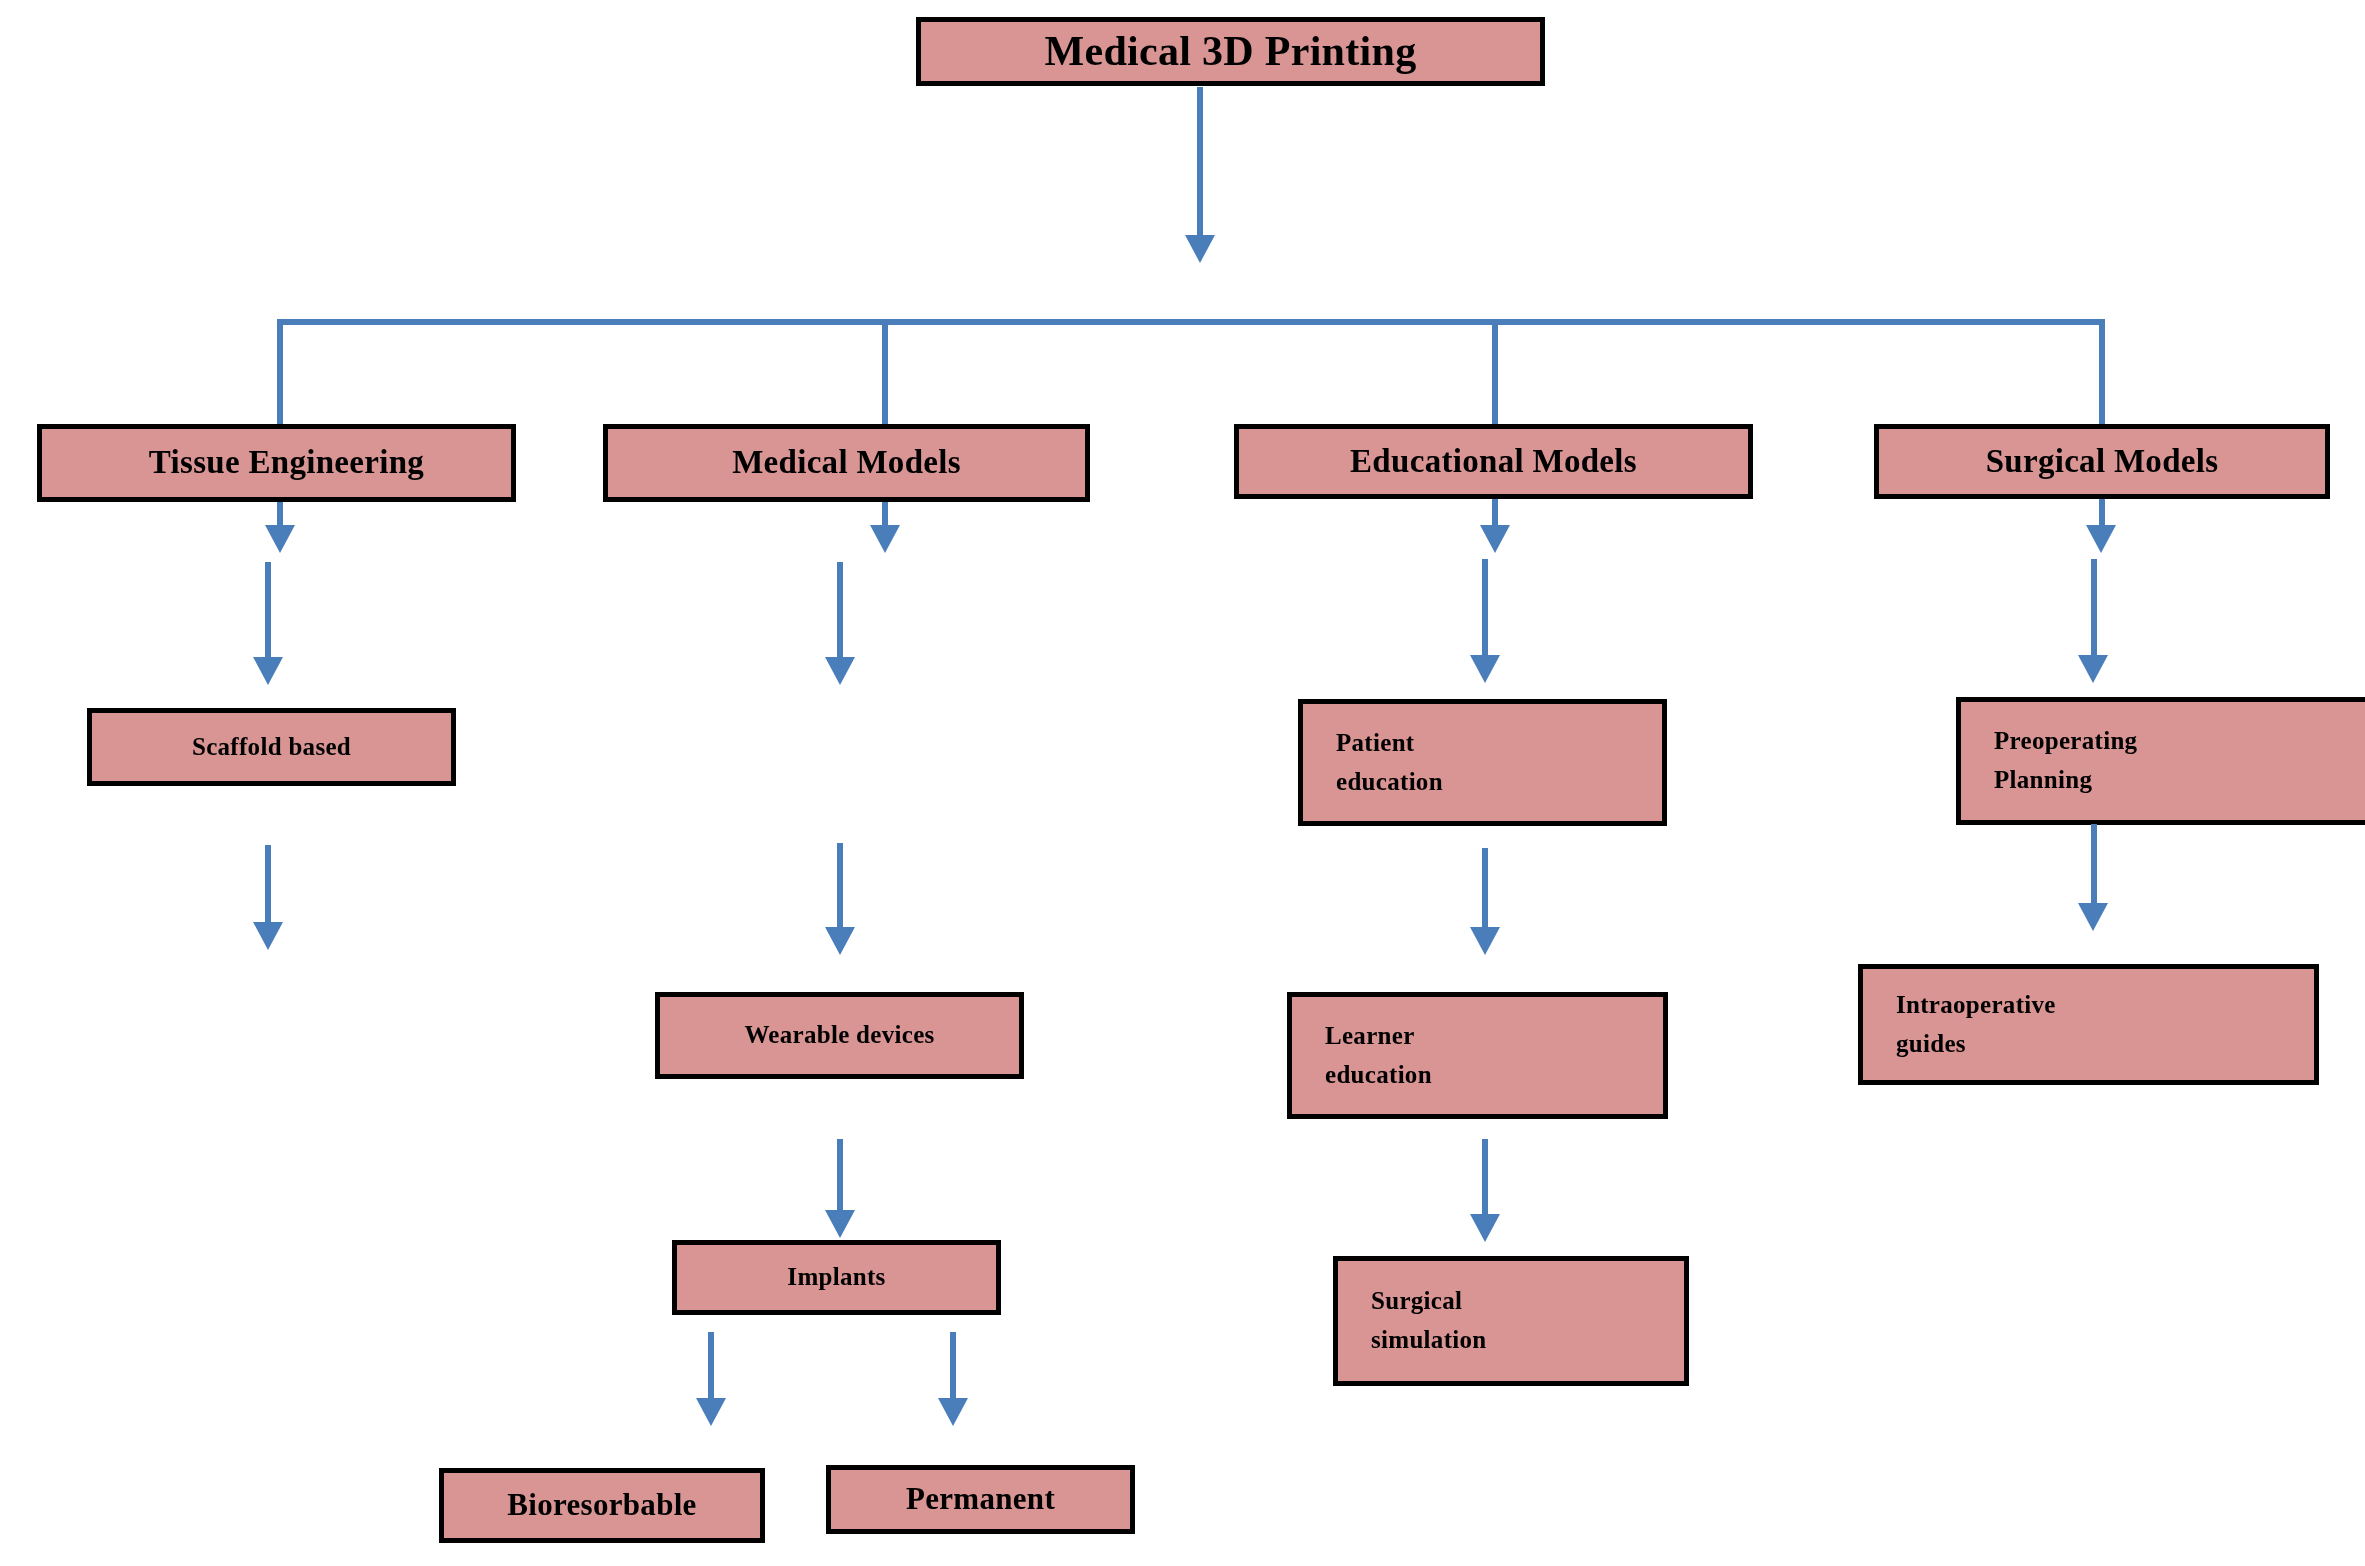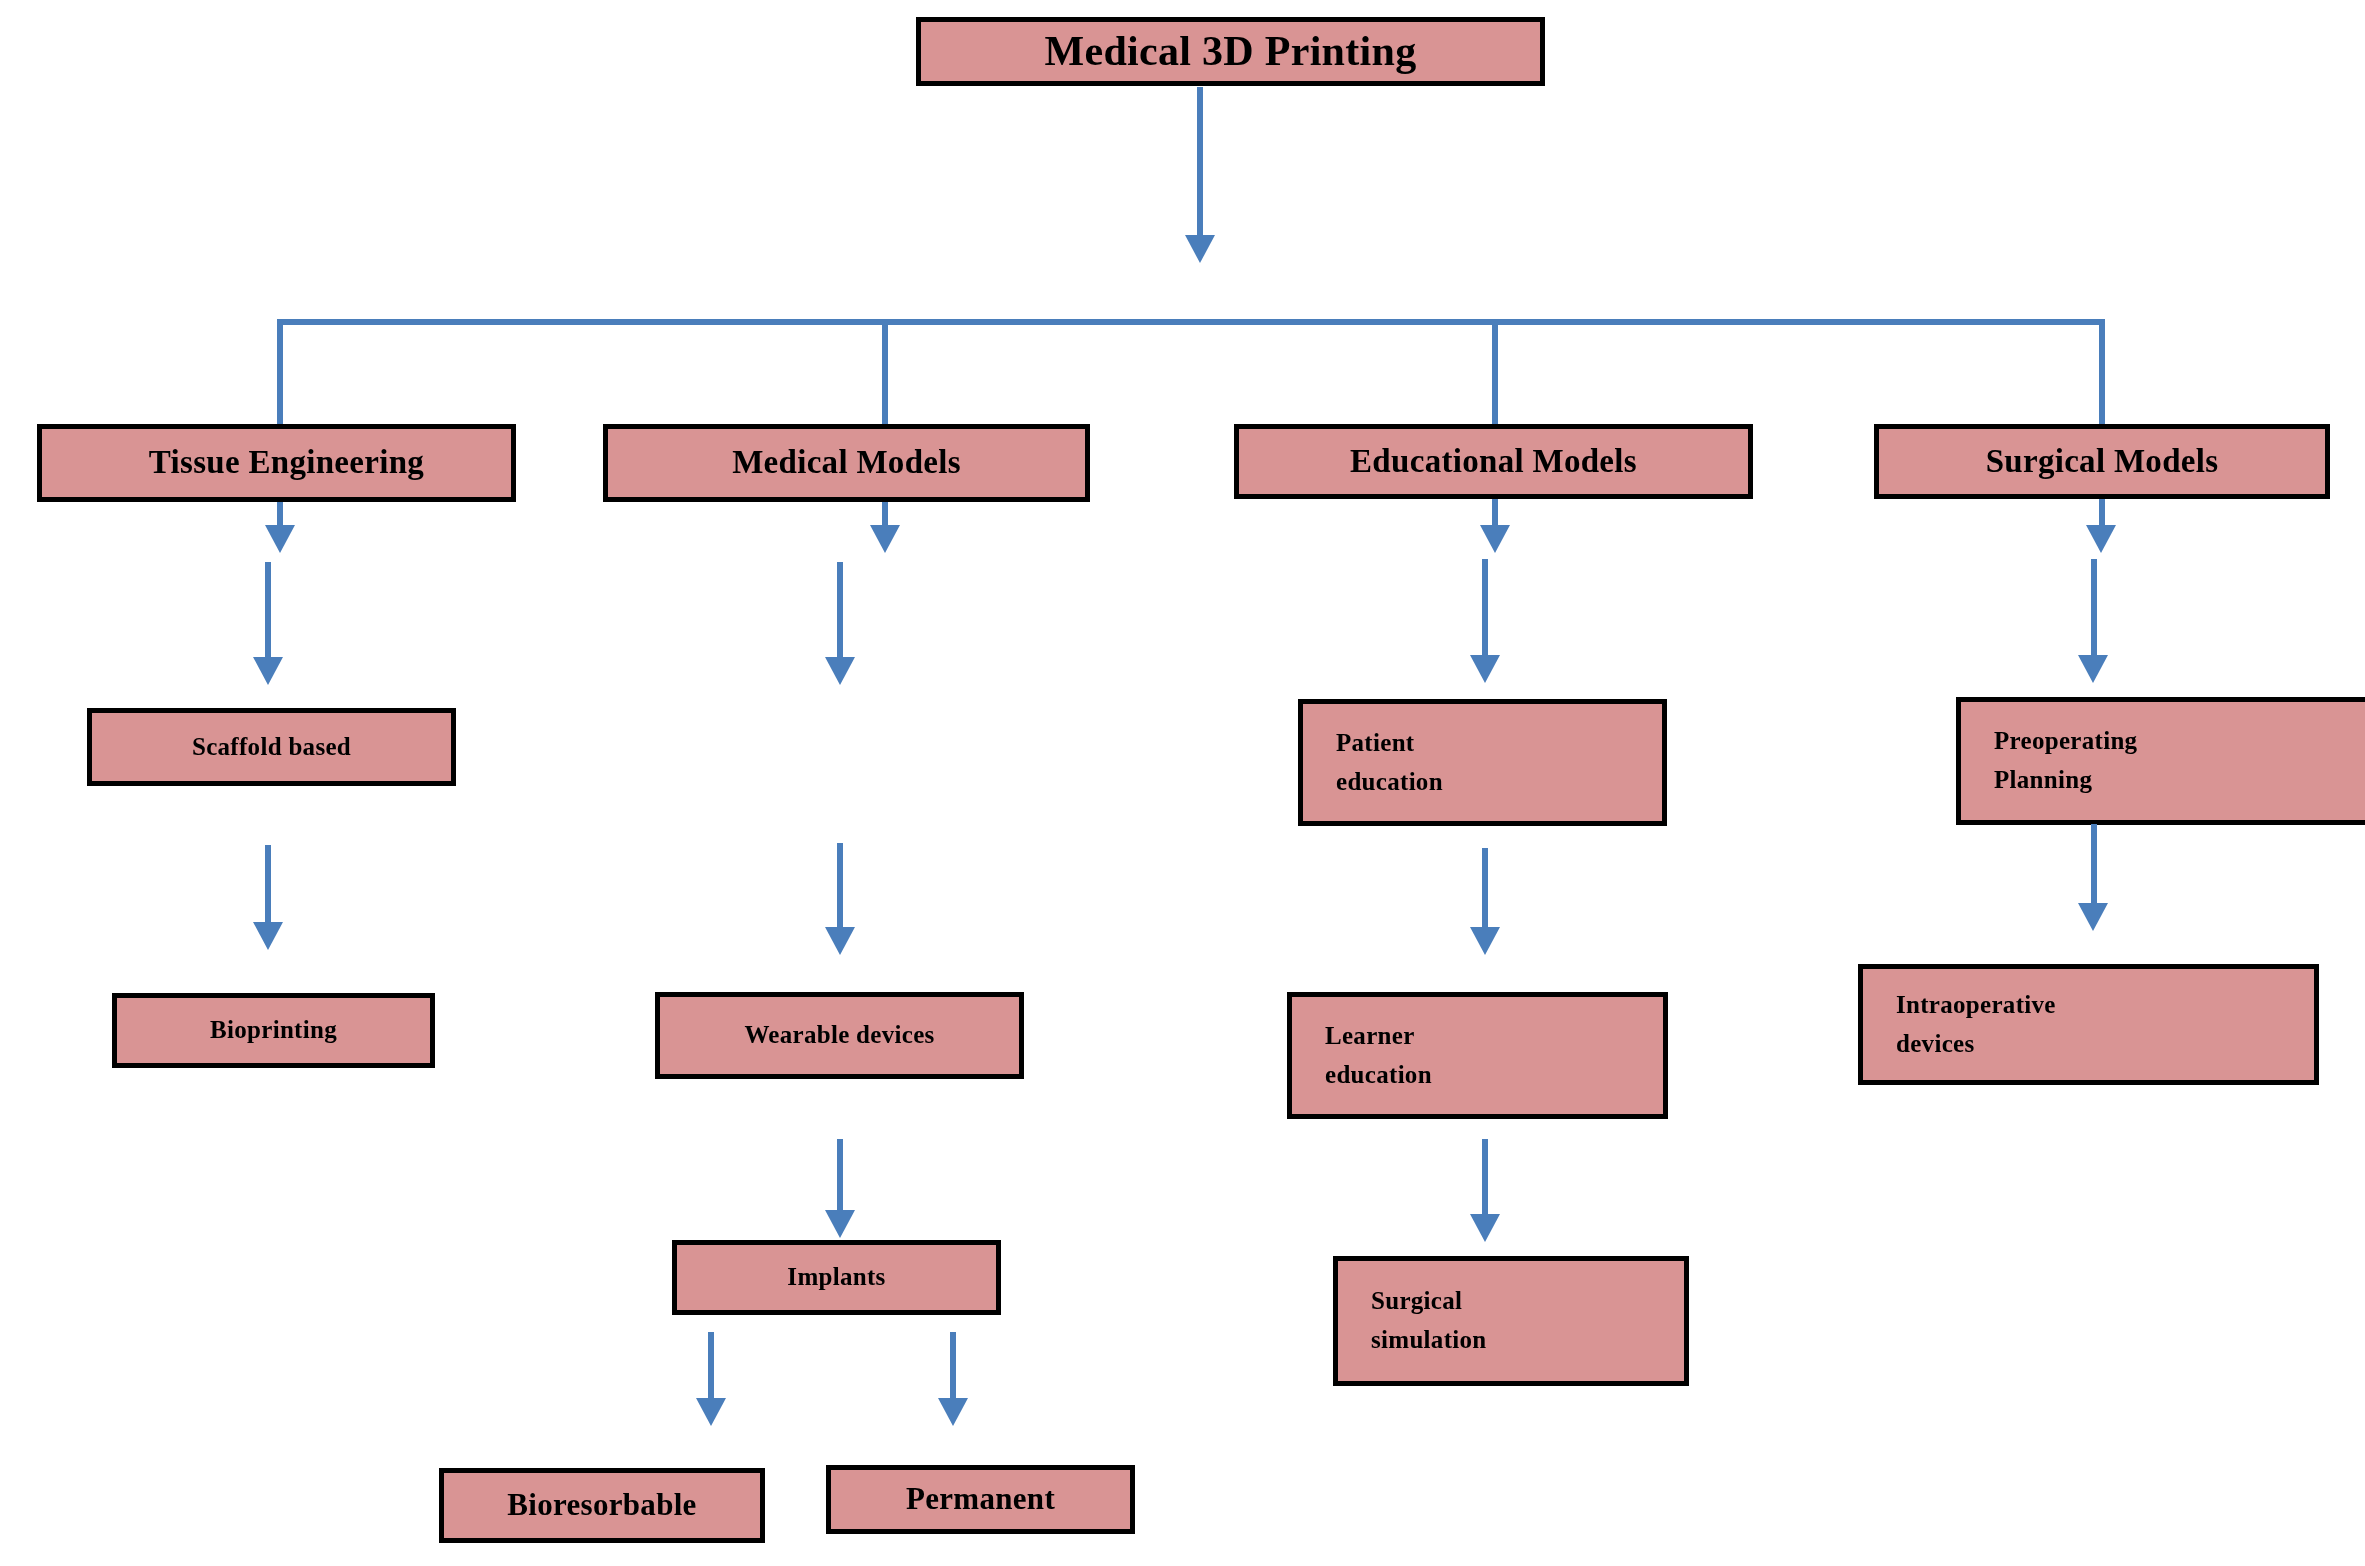--- a/index.html
+++ b/index.html
@@ -110,23 +110,20 @@
   <div class="vline" style="left:265px; top:562px; height:104px;"></div>
   <div class="arrowhead" style="left:253px; top:657px;"></div>
 
   <div class="node node-l2" style="left:87px; top:708px; width:369px; height:78px;">
     <span class="label">Scaffold based</span>
   </div>
 
   <div class="vline" style="left:265px; top:845px; height:89px;"></div>
   <div class="arrowhead" style="left:253px; top:922px;"></div>
 
-  <div class="node node-l2" style="left:112px; top:993px; width:323px; height:75px;">
-    <span class="label">Bioprinting</span>
-  </div>
 
   <div class="vline" style="left:837px; top:562px; height:104px;"></div>
   <div class="arrowhead" style="left:825px; top:657px;"></div>
 
 
   <div class="vline" style="left:837px; top:843px; height:95px;"></div>
   <div class="arrowhead" style="left:825px; top:927px;"></div>
 
   <div class="node node-l2" style="left:655px; top:992px; width:369px; height:87px;">
     <span class="label">Wearable devices</span>
@@ -183,17 +180,17 @@
   <div class="node node-l2 two-line" style="left:1956px; top:697px; width:461px; height:128px;">
     <span class="label">Preoperating
 Planning</span>
   </div>
 
   <div class="vline" style="left:2091px; top:824px; height:89px;"></div>
   <div class="arrowhead" style="left:2078px; top:903px;"></div>
 
   <div class="node node-l2 two-line" style="left:1858px; top:964px; width:461px; height:121px;">
     <span class="label">Intraoperative
-devices</span>
+guides</span>
   </div>
 
 </div>
 
 
 </body></html>

